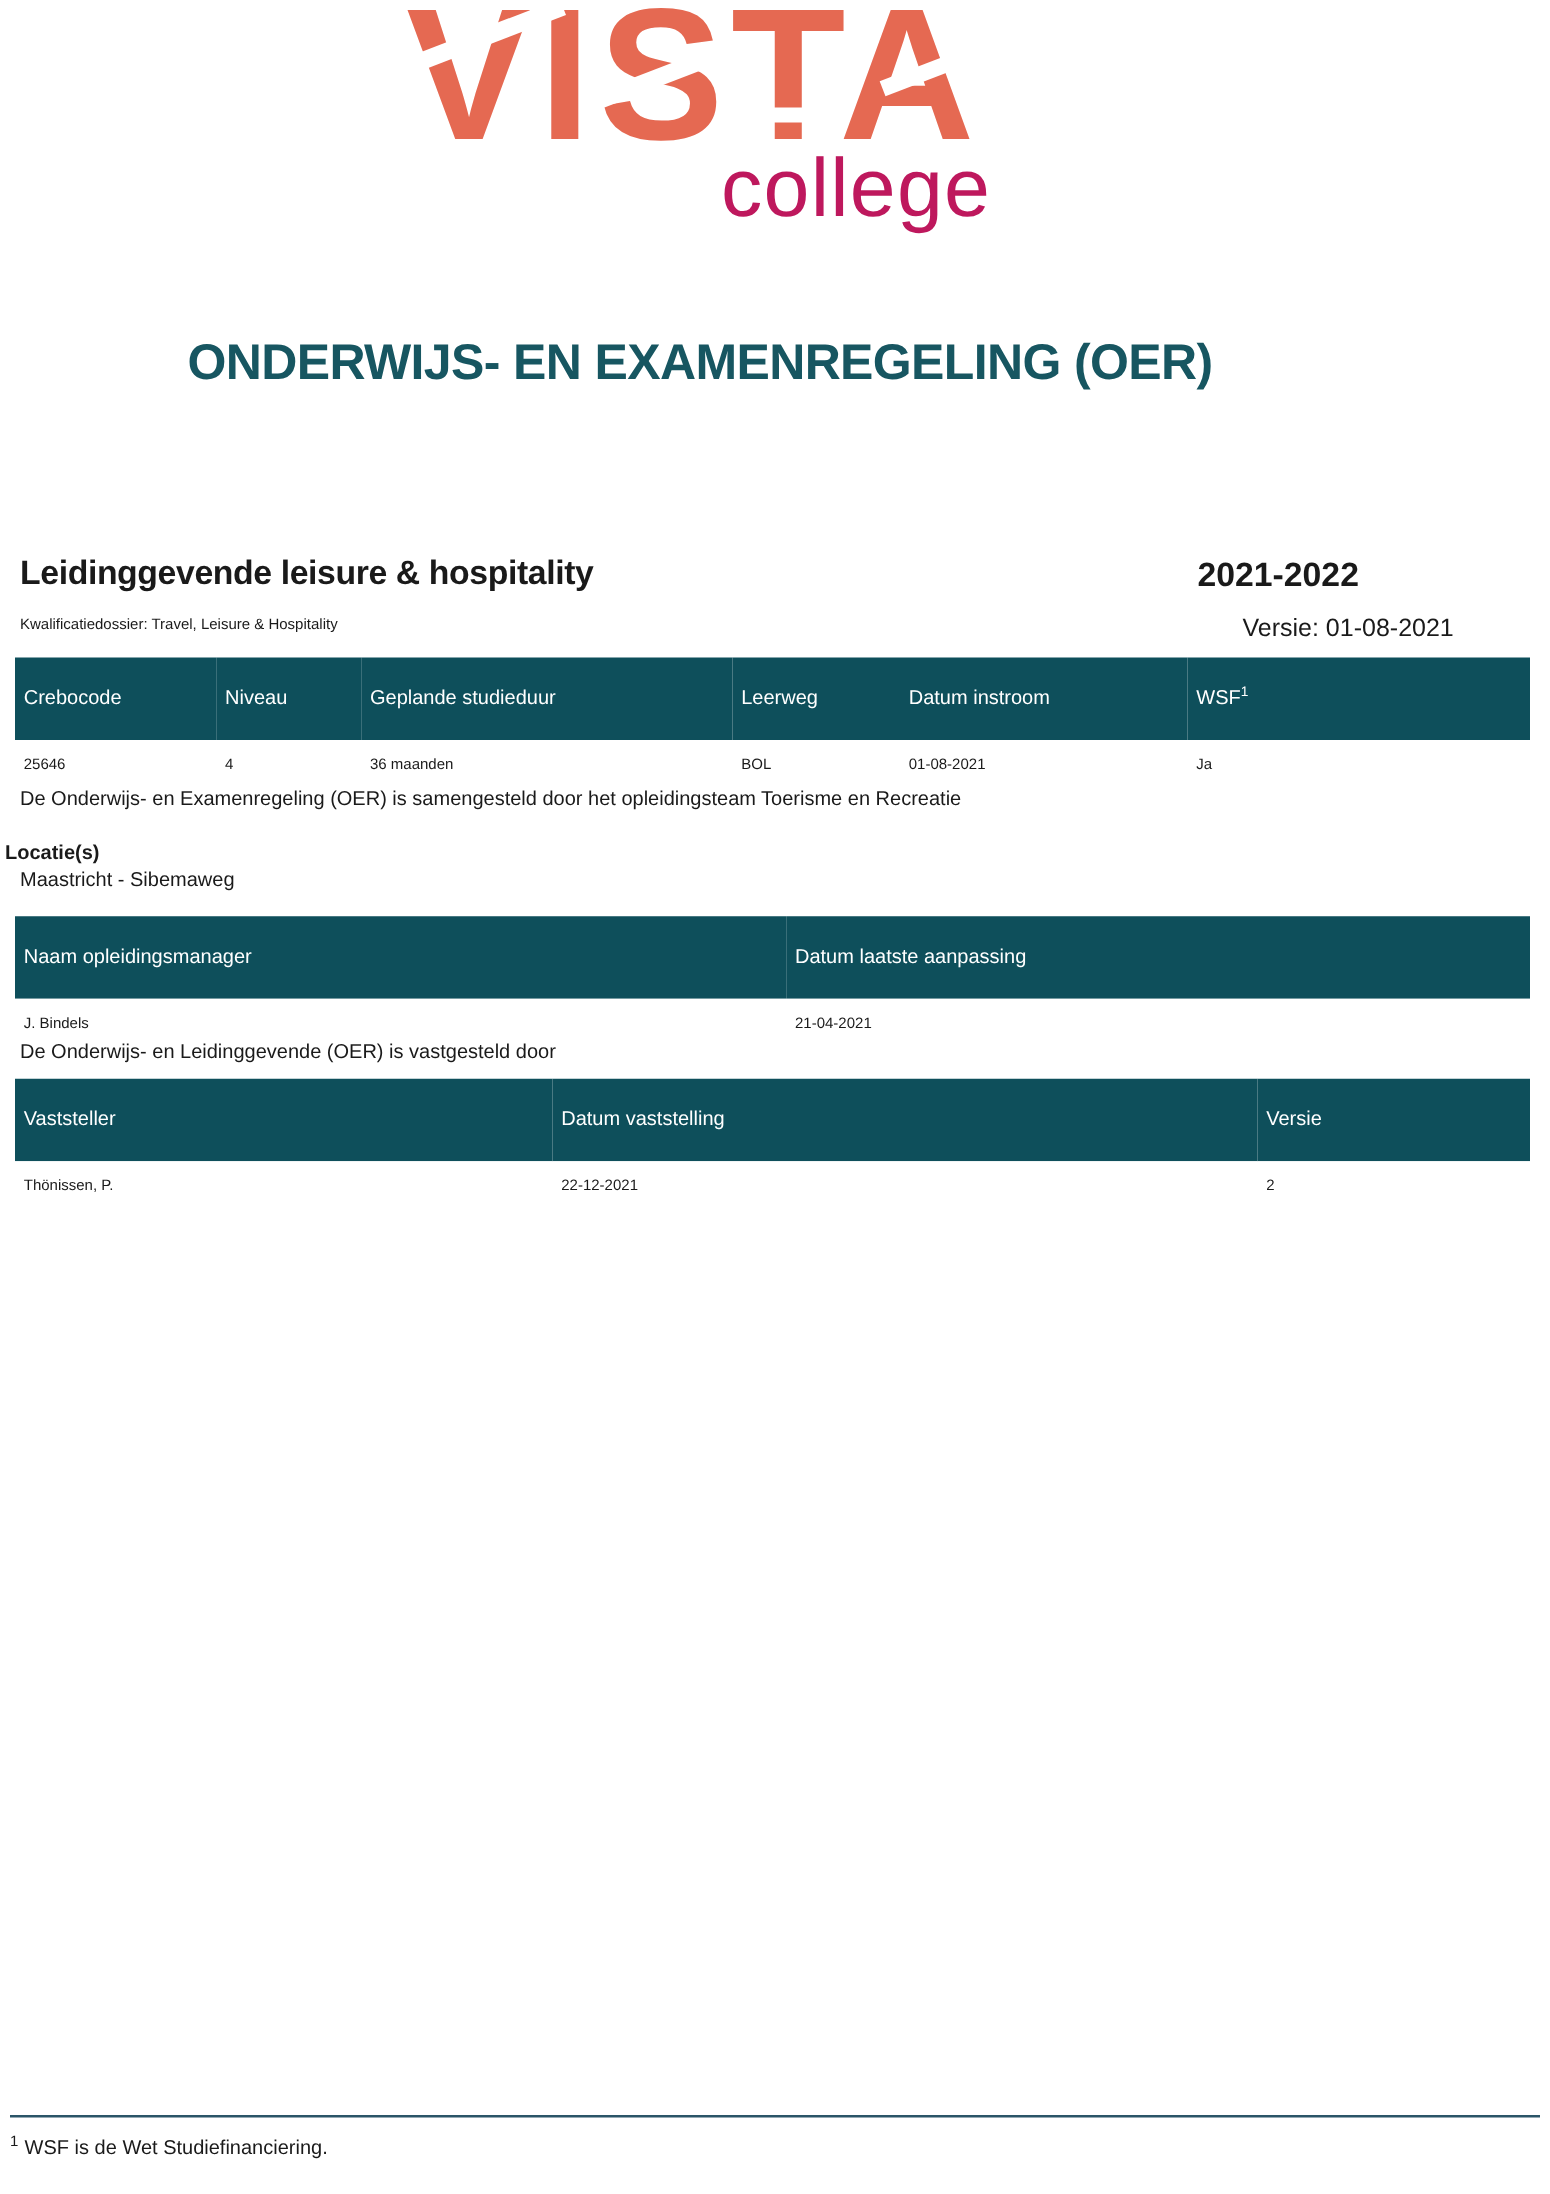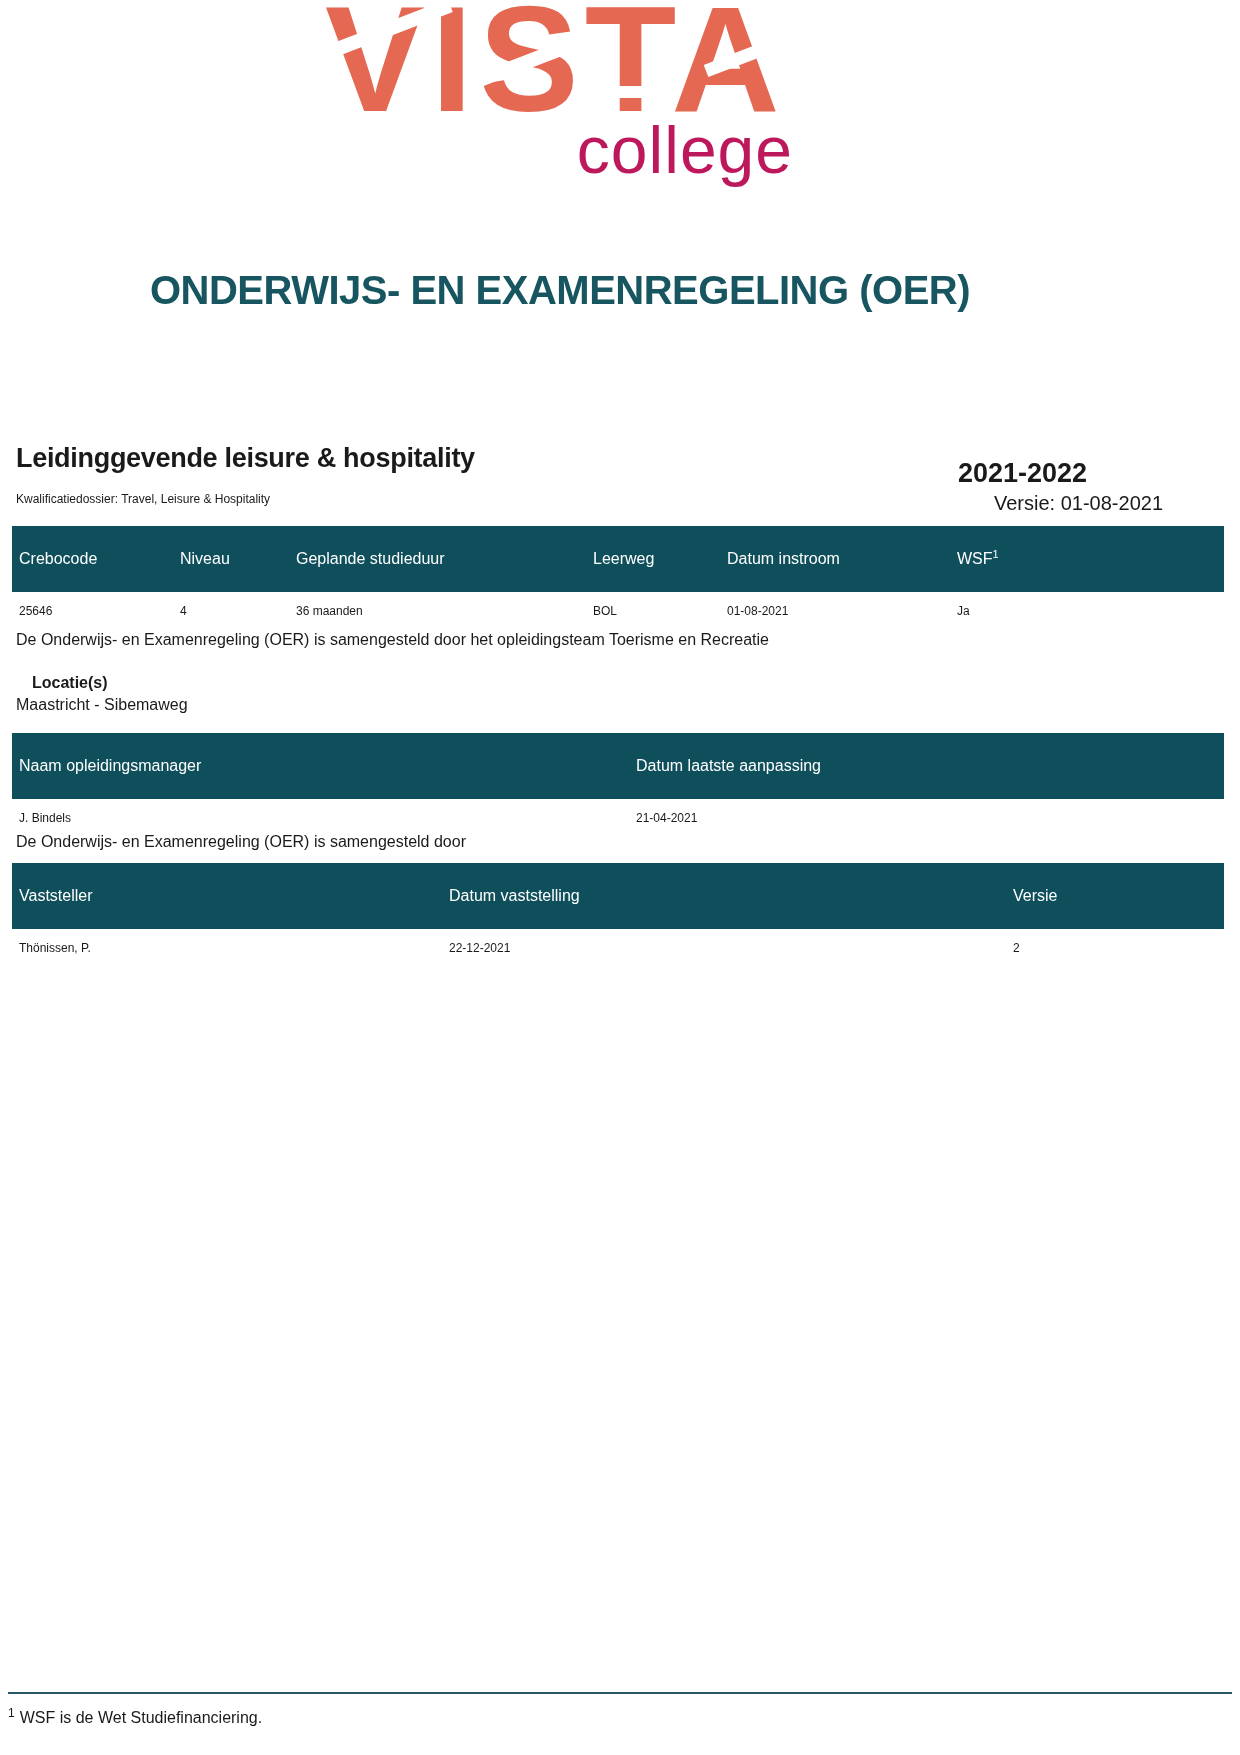--- a/index.html
+++ b/index.html
@@ -27,21 +27,21 @@
 
   
   .doc-title {
     position:absolute; top:268px; left:0; width:1120px; text-align:center;
     font-size:40px; font-weight:bold; letter-spacing:-0.5px; color:#175661;
     white-space:nowrap;
   }
 
   
   .program-name { position:absolute; left:16px;  top:443px; font-size:27px; font-weight:bold; letter-spacing:-0.3px; }
-  .program-year { position:absolute; left:958px; top:458px; font-size:27px; font-weight:bold;text-align:center; }
+  .program-year { position:absolute; left:958px; top:445px; font-size:27px; font-weight:bold;text-align:center; }
   .dossier      { position:absolute; left:16px;  top:492px; font-size:12px; }
   .versie       { position:absolute; left:958px; top:492px; font-size:20px;margin-left:36px; }
 
   
   table.doc-table {
     position:absolute; left:12px; width:1212px;
     border-collapse:collapse; table-layout:fixed;
   }
   .t1 { top:526px; } .t2 { top:733px; } .t3 { top:863px; }
   table.doc-table th {
@@ -49,21 +49,21 @@
     font-size:16px; height:34px; padding:16px 7px; vertical-align:middle; white-space:nowrap;
   }
   table.doc-table td {
     font-size:12px; text-align:left; padding:12px 7px 4px 7px; vertical-align:top;
     background:#ffffff; white-space:nowrap;
   }
   th sup { font-size:11px; line-height:0; }
 
   
   .para1     { position:absolute; left:16px; top:631px; font-size:16px; margin:0; }
-  .loc-label { position:absolute; left:32px; top:674px; font-size:16px; font-weight:bold; }
+  .loc-label { position:absolute; left:4px; top:674px; font-size:16px; font-weight:bold; }
   .loc-value { position:absolute; left:16px; top:696px; font-size:16px;text-align:center; }
   .para2     { position:absolute; left:16px; top:833px; font-size:16px; margin:0; }
 
   
   .footnote-rule { position:absolute; left:8px; top:1692px; width:1224px; height:0; border-top:2px solid #2B5568; }
   .footnote { position:absolute; left:8px; top:1706px; font-size:16px; }
   .footnote sup { font-size:12px; margin-right:5px; }
 </style>
 </head>
 <body>
@@ -130,21 +130,21 @@
       <th>Naam opleidingsmanager</th>
       <th>Datum laatste aanpassing</th>
     </tr>
     <tr>
       <td>J. Bindels</td>
       <td>21-04-2021</td>
     </tr>
   </tbody>
     </table>
 
-  <p class="para2">De Onderwijs- en Examenregeling (OER) is samengesteld door</p>
+  <p class="para2">De Onderwijs- en Leidinggevende (OER) is vastgesteld door</p>
 
   <table class="doc-table t3">
     <colgroup>
       <col style="width:430px">
         <col style="width:564px">
         <col style="width:218px">
     </colgroup>
     <tbody>
         <tr>
       <th>Vaststeller</th>

